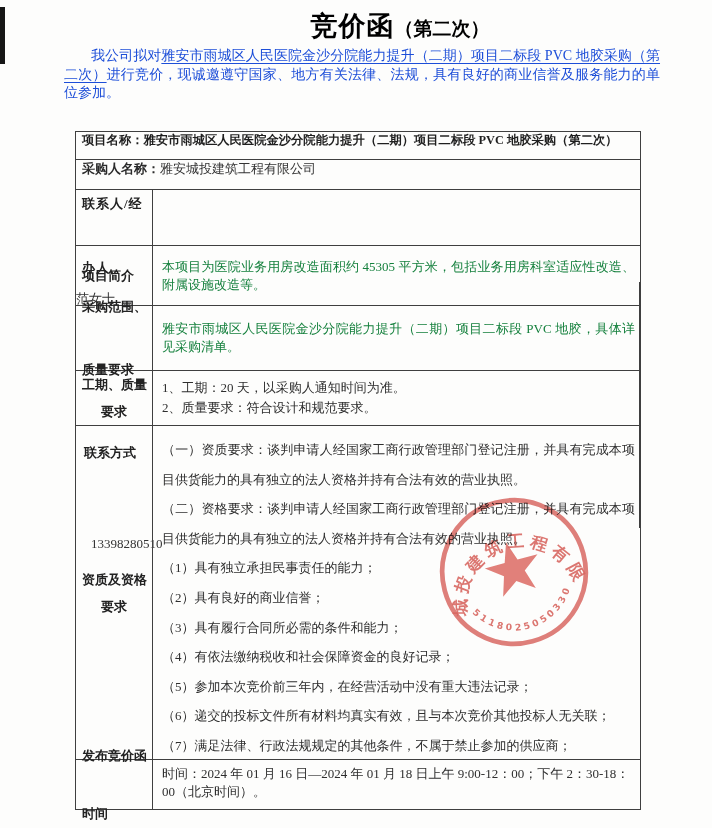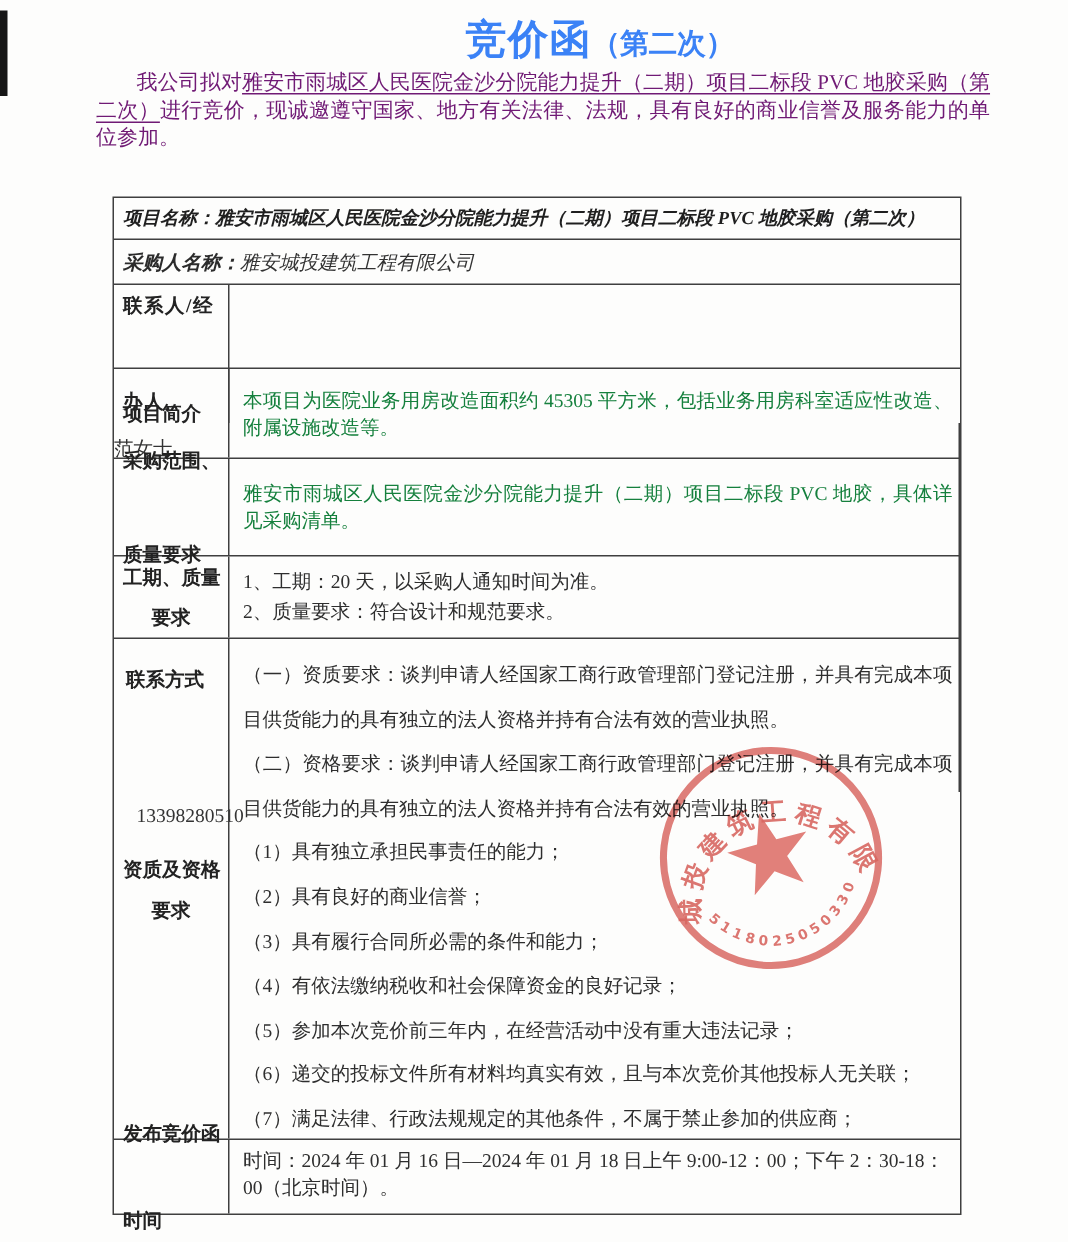--- a/index.html
+++ b/index.html
@@ -10,30 +10,30 @@
     overflow:hidden;
     font-family:"Liberation Serif","DejaVu Serif",serif;
     color:#2b2b2b;
   }
   
   .scan-mark{position:absolute;left:0;top:7px;width:5px;height:57px;background:#161616;}
 
   
   .doc-title{
     position:absolute;top:8px;left:400px;transform:translateX(-50%);
-    white-space:nowrap;font-weight:bold;font-size:27px;color:#3b82f6;
+    white-space:nowrap;font-weight:bold;font-size:27px;color:#000000;
     letter-spacing:1px;
   }
   .doc-title .paren{font-size:19px;letter-spacing:0;}
 
   
   .intro{
     position:absolute;left:64px;top:47px;width:596px;
     font-size:14px;line-height:18.5px;text-align:justify;
-    text-indent:27px;color:#701a75;
+    text-indent:27px;color:#1d4ed8;
   }
   .intro .u{text-decoration:underline;text-underline-offset:3px;}
 
   
   .doc-table{
     position:absolute;left:75px;top:131px;width:564px;
     border:1px solid #3f3f3f;background:transparent;
     font-size:13px;box-sizing:content-box;
   }
   .row{display:flex;border-top:1px solid #3f3f3f;box-sizing:border-box;}
@@ -47,21 +47,21 @@
   .r7{height:334px;}
   .r8{height:50px;}
   .cell{box-sizing:border-box;display:flex;flex-direction:column;justify-content:center;}
   .lbl{
     width:77px;flex:0 0 77px;border-right:1px solid #3f3f3f;
     font-weight:bold;padding-left:6px;line-height:27px;color:#222;
   }
   .lbl .l2c{display:block;text-align:center;padding-right:6px;}
   .lbl .l2l{display:block;margin-top:36px;}
   .val{flex:1 1 auto;padding-left:9px;padding-right:5px;}
-  .fullcell{flex:1 1 auto;display:flex;flex-direction:row;align-items:center;padding-left:6px;white-space:nowrap;font-style:italic;}
+  .fullcell{flex:1 1 auto;display:flex;flex-direction:row;align-items:flex-start;padding-left:6px;white-space:nowrap;}
   .r1 .fullcell{font-weight:bold;font-size:12.3px;color:#1f1f1f;}
   .r2 .fullcell .lab{font-weight:bold;}
   .r2 .fullcell .v{font-weight:normal;color:#333;}
   .r3 .lbl{line-height:28px;letter-spacing:1px;}
   .c-name{flex:0 0 154px;border-right:1px solid #3f3f3f;justify-content:flex-start;padding-top:8px;color:#333;}
   .c-mlab{flex:0 0 92px;border-right:1px solid #3f3f3f;justify-content:flex-start;padding-top:8px;font-weight:bold;padding-left:8px;color:#222;}
   .c-phone{flex:1 1 auto;justify-content:flex-start;padding-top:8px;padding-left:15px;color:#333;font-family:"Liberation Serif","DejaVu Serif",serif;}
   .r4 .val,.r5 .val{line-height:18px;text-align:justify;color:#15803d;}
   .r4 .lbl{line-height:16px;}
   .r5 .lbl,.r6 .lbl,.r7 .lbl,.r8 .lbl{line-height:27px;}

